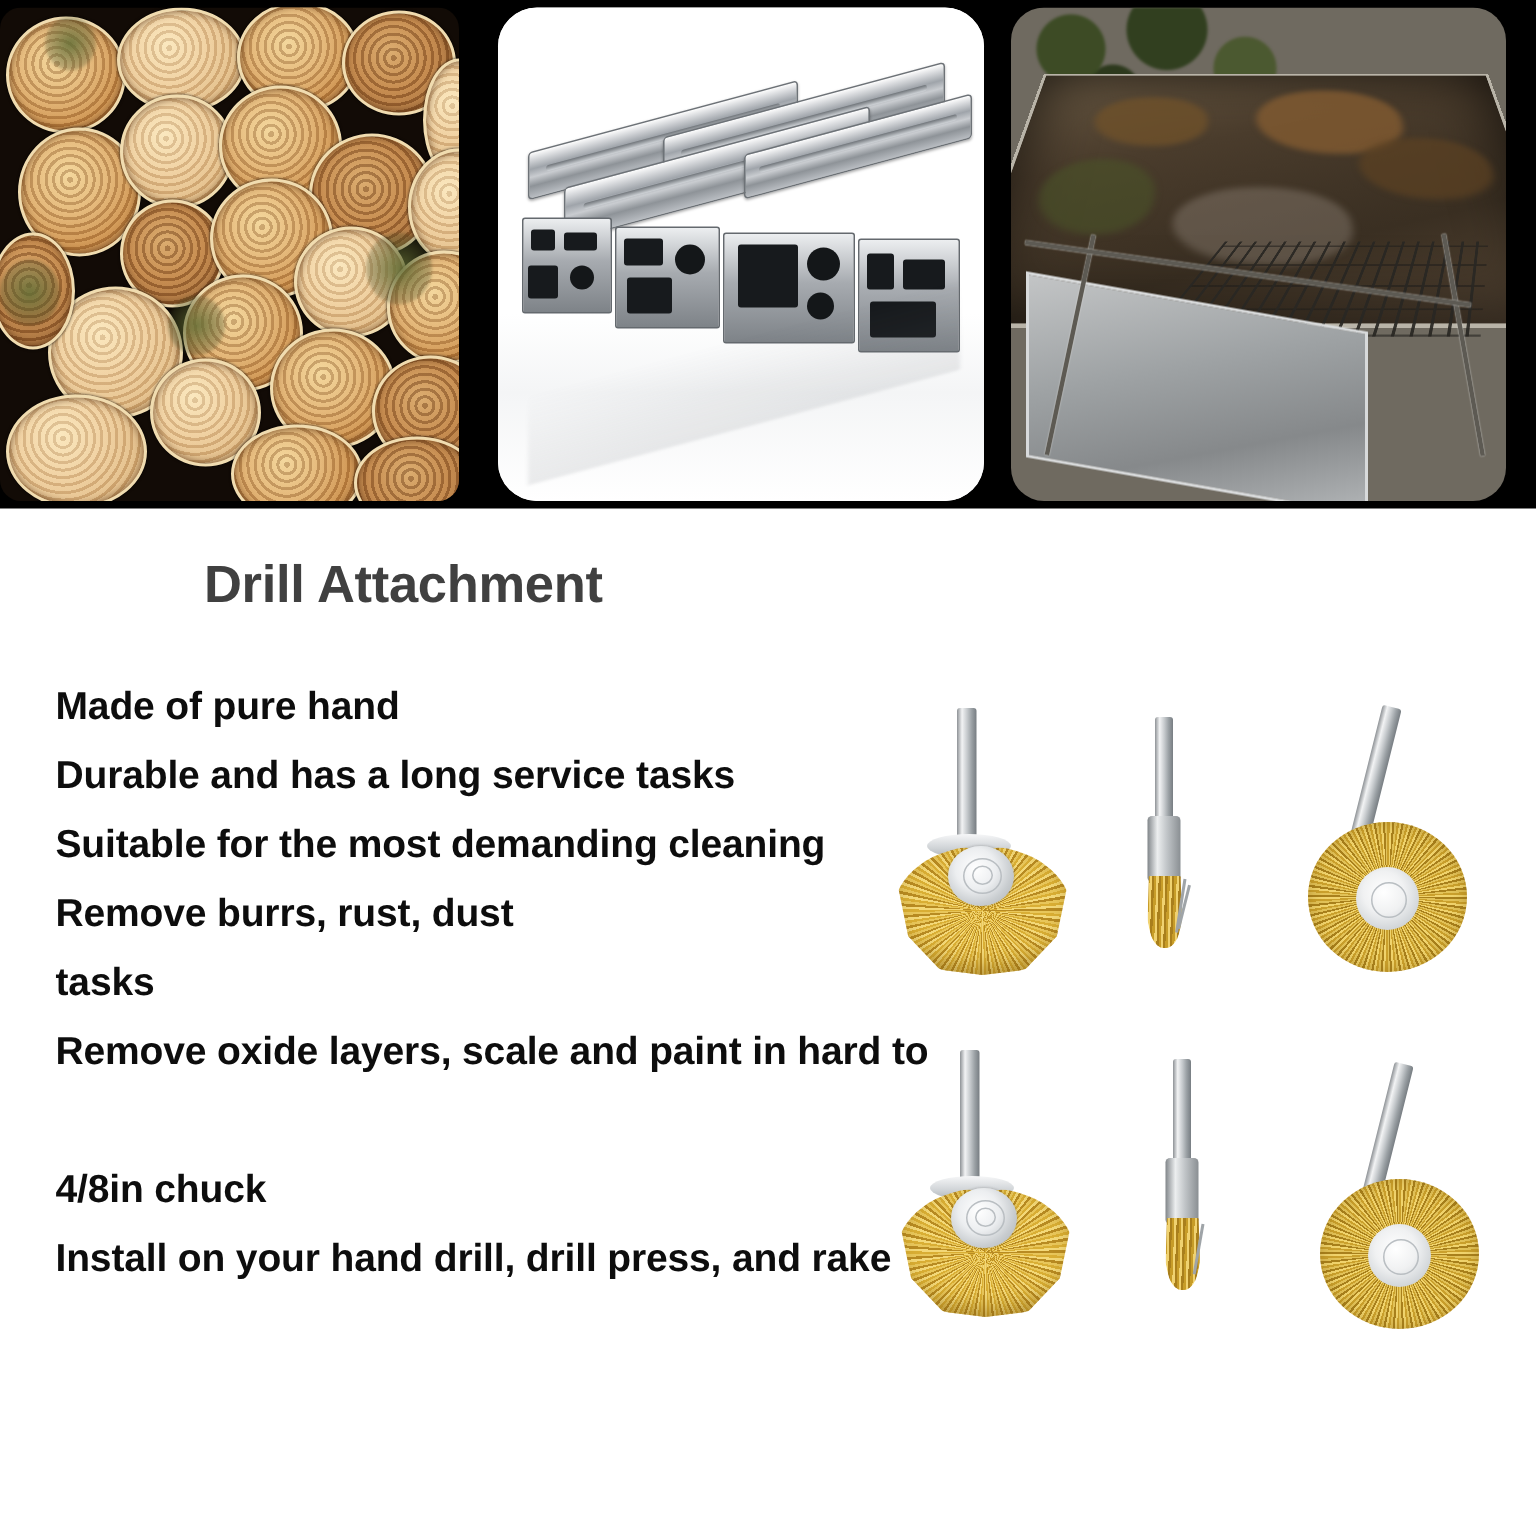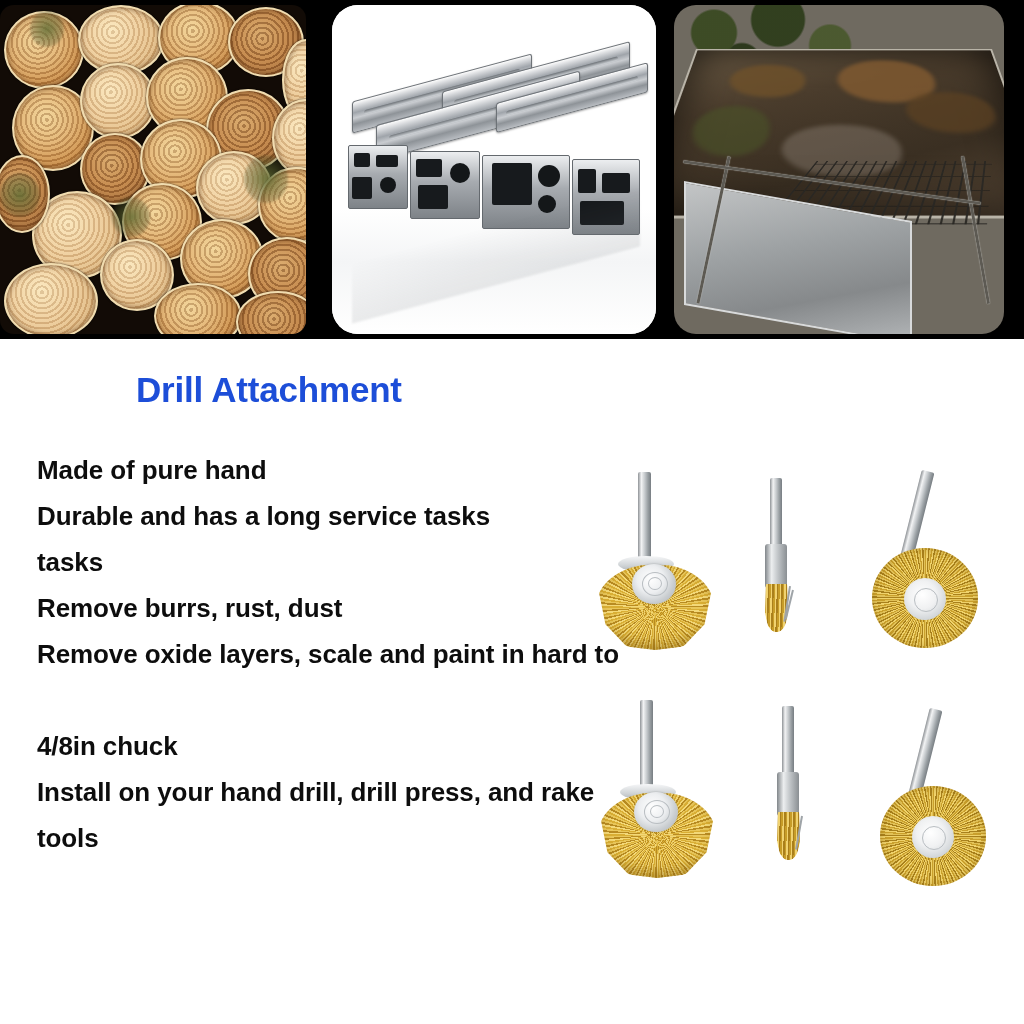--- a/index.html
+++ b/index.html
@@ -177,21 +177,21 @@
     background: #5d5a53;
     box-shadow: 0 0 1px #e9e9e6;
   }
 
   
   .title {
     position: absolute;
     left: 136px; top: 370px;
     font-size: 35px;
     font-weight: bold;
-    color: #1d4ed8;
+    color: #404040;
     letter-spacing: -0.2px;
   }
   .copy {
     position: absolute;
     left: 37px; top: 447px;
     width: 600px;
   }
   .copy p {
     margin: 0;
     font-size: 26px;
@@ -363,27 +363,27 @@
     <div class="leg" style="left:300px; top:150px; width:3px;  height:150px; transform:rotate(-10deg);"></div>
     <div class="leg" style="left:8px;   top:176px; width:300px; height:3px; transform:rotate(8deg);"></div>
   </div>
 </div>
 
 <div class="title">Drill Attachment</div>
 
 <div class="copy">
   <p>Made of pure hand</p>
   <p>Durable and has a long service tasks</p>
+  <p>Suitable for the most demanding cleaning</p>
+  <p>Remove burrs, rust, dust</p>
   <p>tasks</p>
-  <p>Remove burrs, rust, dust</p>
   <p>Remove oxide layers, scale and paint in hard to</p>
   <p class="spacer"></p>
   <p>4/8in chuck</p>
   <p>Install on your hand drill, drill press, and rake</p>
-  <p>tools</p>
 </div>
 
 <div class="brush" style="left:596px; top:472px; width:130px; height:180px;">
   <div class="shank" style="left:42px; top:0px;  width:13px; height:92px;"></div>
   <div class="collar" style="left:22px; top:84px; width:56px; height:16px;"></div>
   <div class="cup-bristles" style="left:0px; top:92px; width:118px; height:86px;"></div>
   <div class="hub" style="left:36px; top:92px; width:44px; height:40px;"></div>
   <div class="hub-ring" style="left:46px; top:100px; width:24px; height:22px;"></div>
   <div class="hub-ring" style="left:52px; top:105px; width:12px; height:11px;"></div>
 </div>

